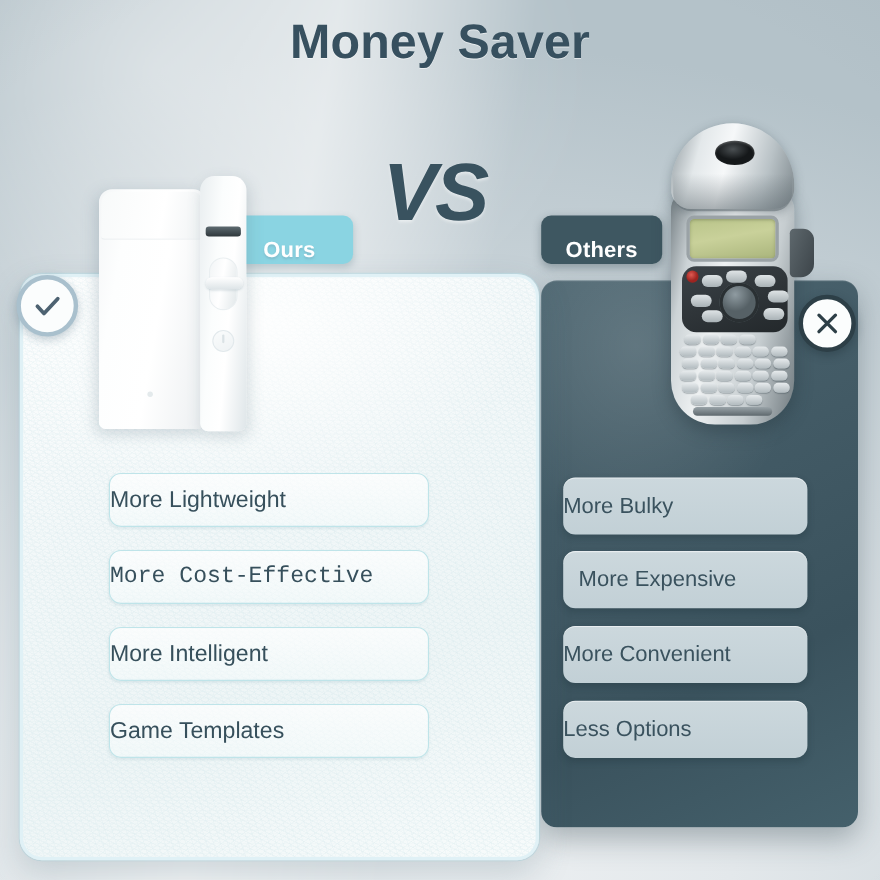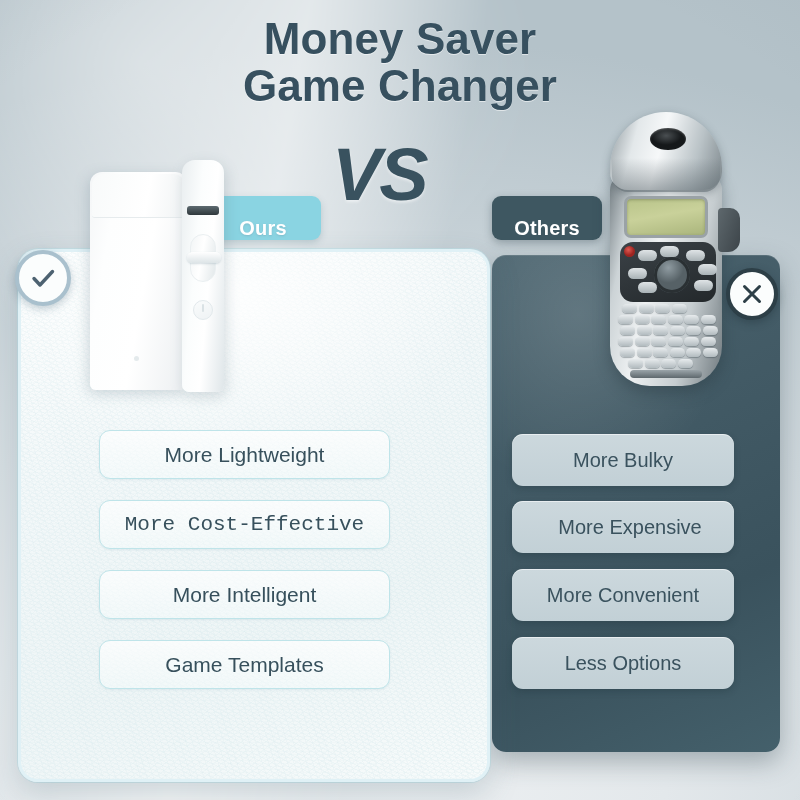--- a/index.html
+++ b/index.html
@@ -35,21 +35,21 @@
     color:#37505f;
     font-size:44px; font-weight:bold;
     line-height:1.06;
     letter-spacing:.1px;
     text-shadow:0 1px 0 rgba(255,255,255,.55);
     z-index:30;
   }
   #title .l2{ display:block; }
 
   #vs{
-    position:absolute; left:332px; top:132px;
+    position:absolute; left:348px; top:132px;
     font-size:74px; font-weight:bold; font-style:italic;
     color:#39525f;
     letter-spacing:-2px;
     text-shadow:0 2px 3px rgba(255,255,255,.5);
     z-index:22;
   }
 
   
   .panel{ position:absolute; }
 
@@ -125,21 +125,21 @@
   #badge-x{
     left:726px; top:268px; width:52px; height:52px;
     border:4px solid #2d3f47;
     box-shadow:0 3px 9px rgba(30,45,52,.38);
   }
   .badge svg{ display:block; }
 
   
   .pill{
     position:absolute;
-    display:flex; align-items:center; justify-content:center;
+    display:flex; align-items:center; 
     font-size:21px; color:#37505c; font-weight:normal;
     border-radius:11px;
     white-space:nowrap;
   }
   .pill-left{
     left:99px; width:291px; height:49px;
     z-index:24;
     background:linear-gradient(180deg, rgba(255,255,255,.72), rgba(246,252,252,.48));
     border:1.6px solid #bfe4e9;
     box-shadow:0 1px 2px rgba(140,180,190,.18);
@@ -291,21 +291,20 @@
   <div class="sheen"></div>
 </div>
 
 <div class="panel" id="panel-left">
   <div class="grain"></div>
   <div class="glow"></div>
 </div>
 
 <div id="title">
   <span>Money Saver</span>
-  <span class="l2">Game Changer</span>
 </div>
 <div id="vs">VS</div>
 
 <div class="tab" id="tab-ours">
   <span>Ours</span>
 </div>
 <div class="tab" id="tab-others">
   <span>Others</span>
 </div>
 

